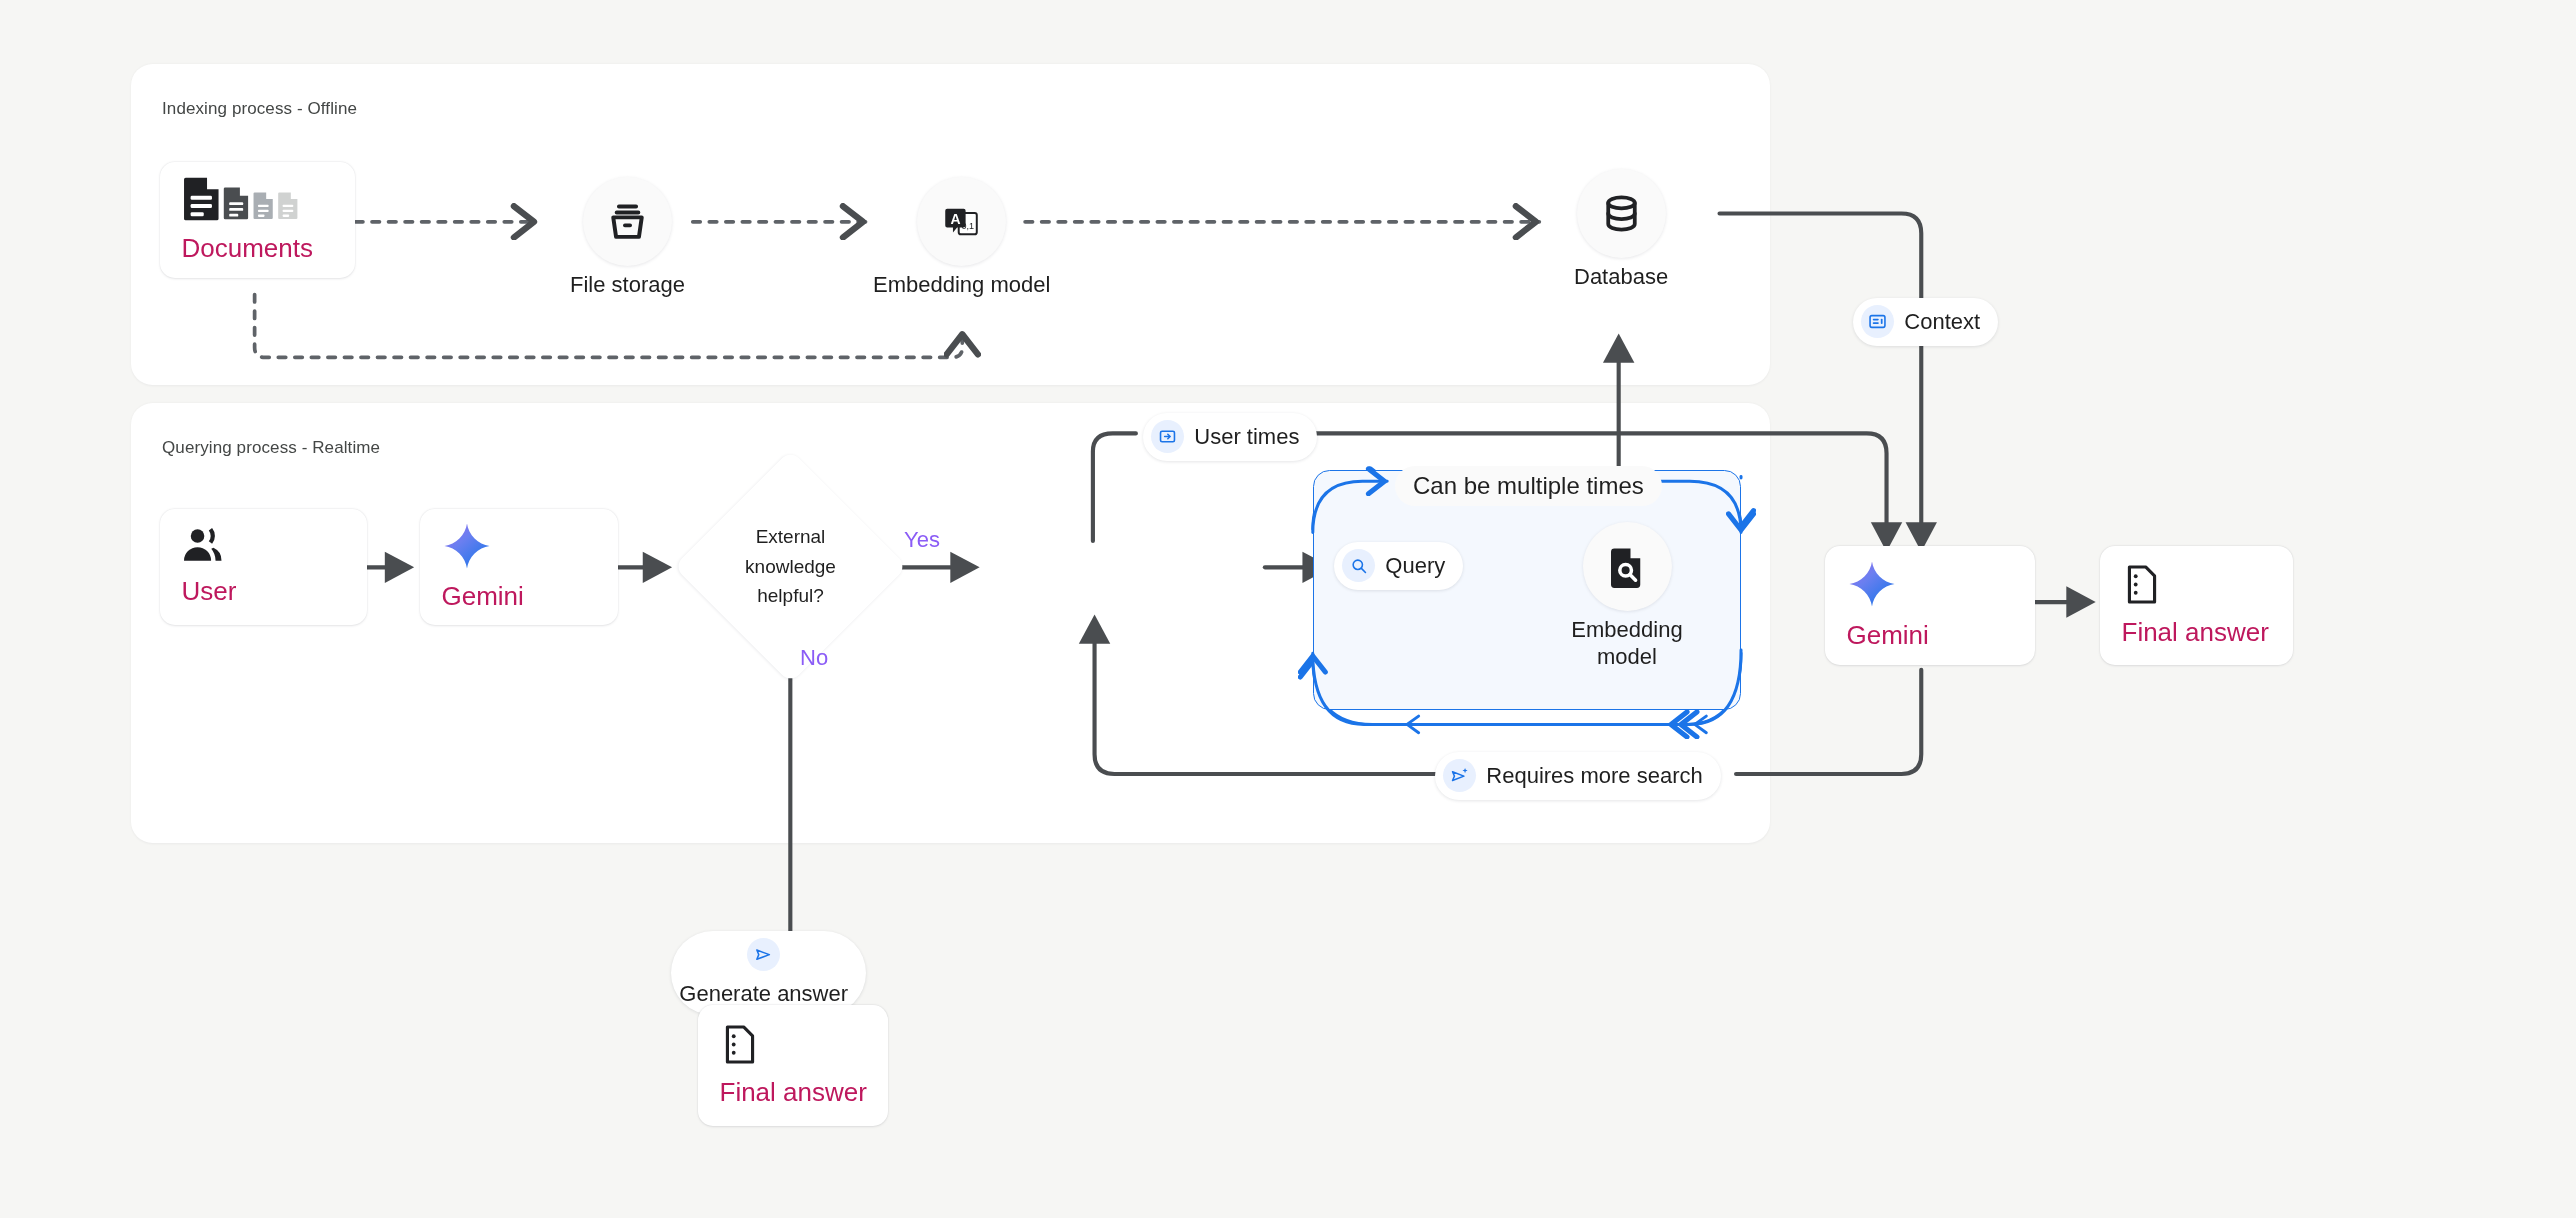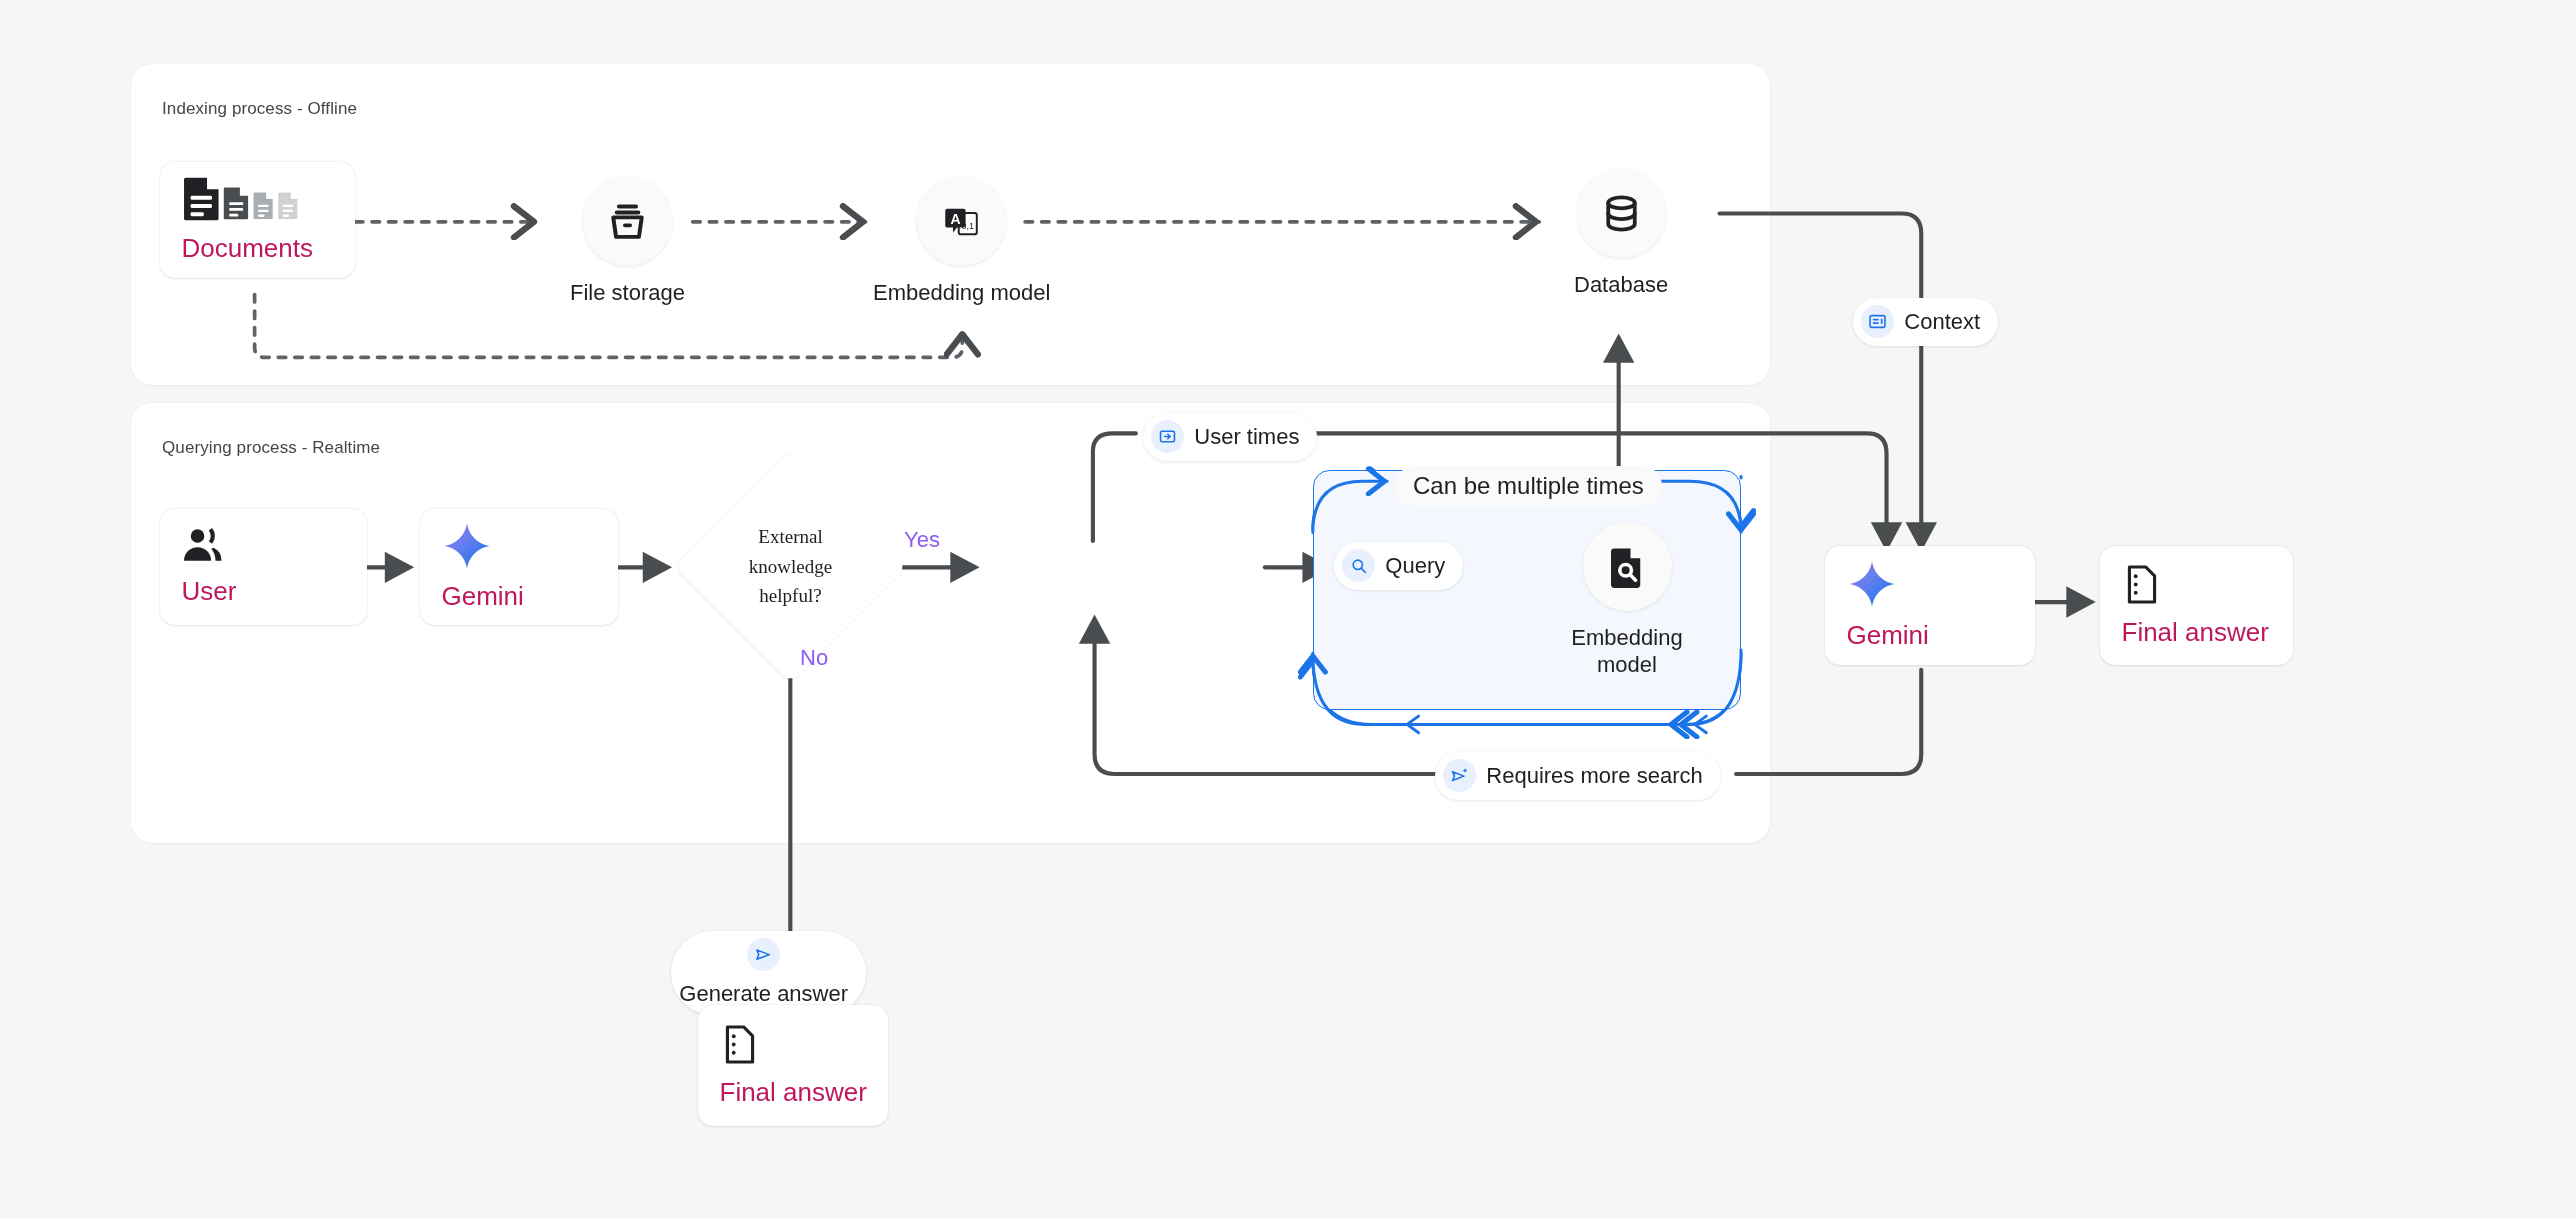--- a/index.html
+++ b/index.html
@@ -51,21 +51,21 @@
 
   
   .circ-node{position:absolute;display:flex;flex-direction:column;align-items:center;}
   .circ{
     width:89px;height:89px;border-radius:50%;
     background:#fafafa;
     box-shadow:0 0.8px 3.3px rgba(16,24,40,.10);
     display:flex;align-items:center;justify-content:center;
   }
   .circ-lbl{
-    margin-top:13px;font-size:22px;color:#1f1f1f;
+    margin-top:5px;font-size:22px;color:#1f1f1f;
     text-align:center;white-space:nowrap;line-height:1.24;
   }
   .circ-lbl.wrap{white-space:normal;width:132px;}
 
   
   .pill{
     position:absolute;
     background:#fff;
     border-radius:826px;
     box-shadow:0 0.8px 3.3px rgba(16,24,40,.12);
@@ -351,21 +351,21 @@
 
   <div class="card" id="n-gemini-left" style="left:420px;top:509px;width:198px;height:116px;">
     <div class="ico">
       <svg width="50" height="50" viewBox="0 0 60 60">
         <path d="M30,3 C31.6,16.4 43.6,28.4 57,30 C43.6,31.6 31.6,43.6 30,57 C28.4,43.6 16.4,31.6 3,30 C16.4,28.4 28.4,16.4 30,3 Z" fill="url(#gemGrad)"></path>
       </svg>
     </div>
     <div class="lbl">Gemini</div>
   </div>
 
-  <div class="diamond" id="n-decision" style="left:708px;top:484px;width:165px;height:165px;font-family:Liberation Serif, serif;">
+  <div class="diamond" id="n-decision" style="left:708px;top:484px;width:165px;height:165px;">
     <div class="dshape"></div>
     <div class="dtext">
       <span>External</span><br>
       <span>knowledge</span><br>
       <span>helpful?</span>
     </div>
   </div>
 
   <div class="edge-lbl" style="left:904px;top:527px;">Yes</div>
   <div class="edge-lbl" style="left:800px;top:645px;">No</div>

